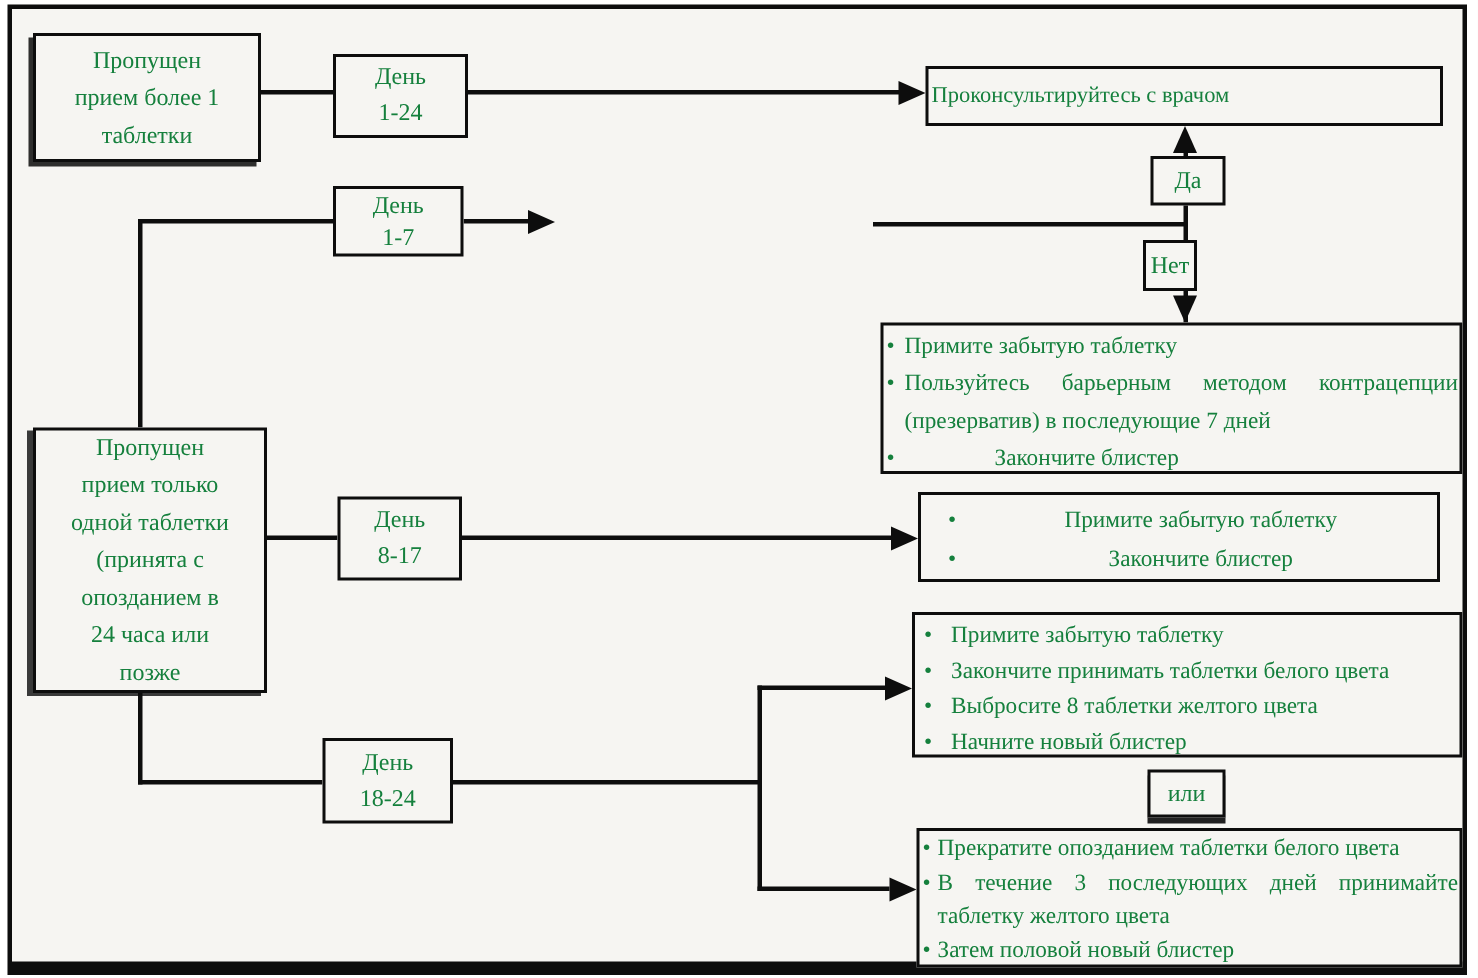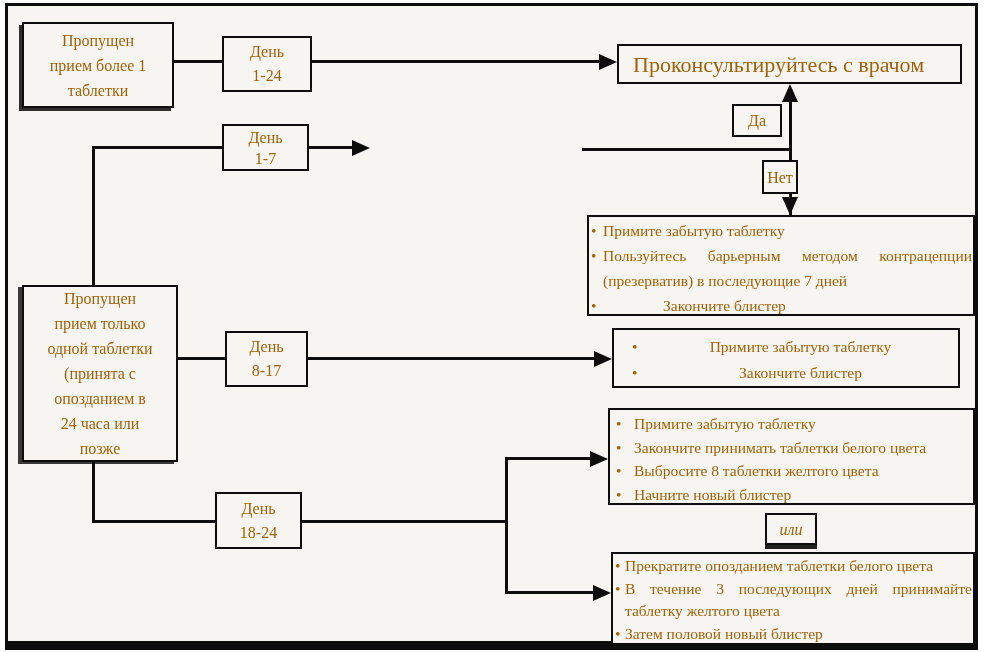--- a/index.html
+++ b/index.html
@@ -3,21 +3,21 @@
 <meta charset="utf-8">
 <style>
   html, body { margin: 0; padding: 0; background: #ffffff; }
   .stage {
     position: relative;
     width: 985px;
     height: 652px;
     background: #ffffff;
     overflow: hidden;
     font-family: "Liberation Serif", "DejaVu Serif", serif;
-    color: #a16207;
+    color: #15803d;
   }
   .frame {
     position: absolute;
     left: 5px; top: 3px;
     width: 973px; height: 647px;
     box-sizing: border-box;
     border: 3px solid #0d0d0d;
     border-bottom-width: 9px;
     background: #f6f5f2;
     z-index: 0;
@@ -48,22 +48,22 @@
     width: 0; height: 0;
     z-index: 1;
   }
   .ah.right { border-top: 8px solid transparent; border-bottom: 8px solid transparent; border-left: 18px solid #0d0d0d; }
   .ah.up    { border-left: 8px solid transparent; border-right: 8px solid transparent; border-bottom: 18px solid #0d0d0d; }
   .ah.down  { border-left: 8px solid transparent; border-right: 8px solid transparent; border-top: 18px solid #0d0d0d; }
   .consult {
     display: flex;
     align-items: center;
     justify-content: flex-start;
-    padding-left: 14px;
-    font-size: 22px;
+    padding-left: 2px;
+    font-size: 15px;
   }
   .question {
     font-size: 15.5px;
     line-height: 24.5px;
     padding: 1px 3px;
     text-align: justify;
     text-align-last: left;
   }
   .blist { padding: 1px 1px 0 2px; font-size: 15.5px; }
   .brow { display: flex; align-items: flex-start; }
@@ -124,21 +124,21 @@
 
   <div class="node center prewrap" style="left:222px; top:36px; width:90px; height:56px; line-height:24px;">День
 1-24</div>
 
   <div class="node consult" style="left:617px; top:44px; width:345px; height:40px;">Проконсультируйтесь с врачом</div>
 
   <div class="node center prewrap" style="left:222px; top:124px; width:87px; height:47px; line-height:21px;">День
 1-7</div>
 
 
-  <div class="node center" style="left:732px; top:104px; width:50px; height:33px;">Да</div>
+  <div class="node center" style="left:767px; top:104px; width:50px; height:33px;">Да</div>
 
   <div class="node center" style="left:762px; top:160px; width:36px; height:34px;">Нет</div>
 
   <div class="node blist h-list" style="left:587px; top:215px; width:388px; height:101px;">
     <div class="brow">
       <span class="dot">•</span>
       <span class="btxt">Примите забытую таблетку</span>
     </div>
     <div class="brow">
       <span class="dot">•</span>
@@ -187,21 +187,21 @@
     <div class="brow">
       <span class="dot">•</span>
       <span class="btxt">Выбросите 8 таблетки желтого цвета</span>
     </div>
     <div class="brow">
       <span class="dot">•</span>
       <span class="btxt">Начните новый блистер</span>
     </div>
   </div>
 
-  <div class="node center shadow-n" style="left:765px; top:513px; width:52px; height:32px;font-style:italic;">или</div>
+  <div class="node center shadow-n" style="left:765px; top:513px; width:52px; height:32px;">или</div>
 
   <div class="node blist o-list" style="left:611px; top:552px; width:364px; height:93px;">
     <div class="brow">
       <span class="dot" style="flex-basis:10px; width:10px;">•</span>
       <span class="btxt">Прекратите опозданием таблетки белого цвета</span>
     </div>
     <div class="brow">
       <span class="dot" style="flex-basis:10px; width:10px;">•</span>
       <span class="btxt">В течение 3 последующих дней принимайте таблетку желтого цвета</span>
     </div>

